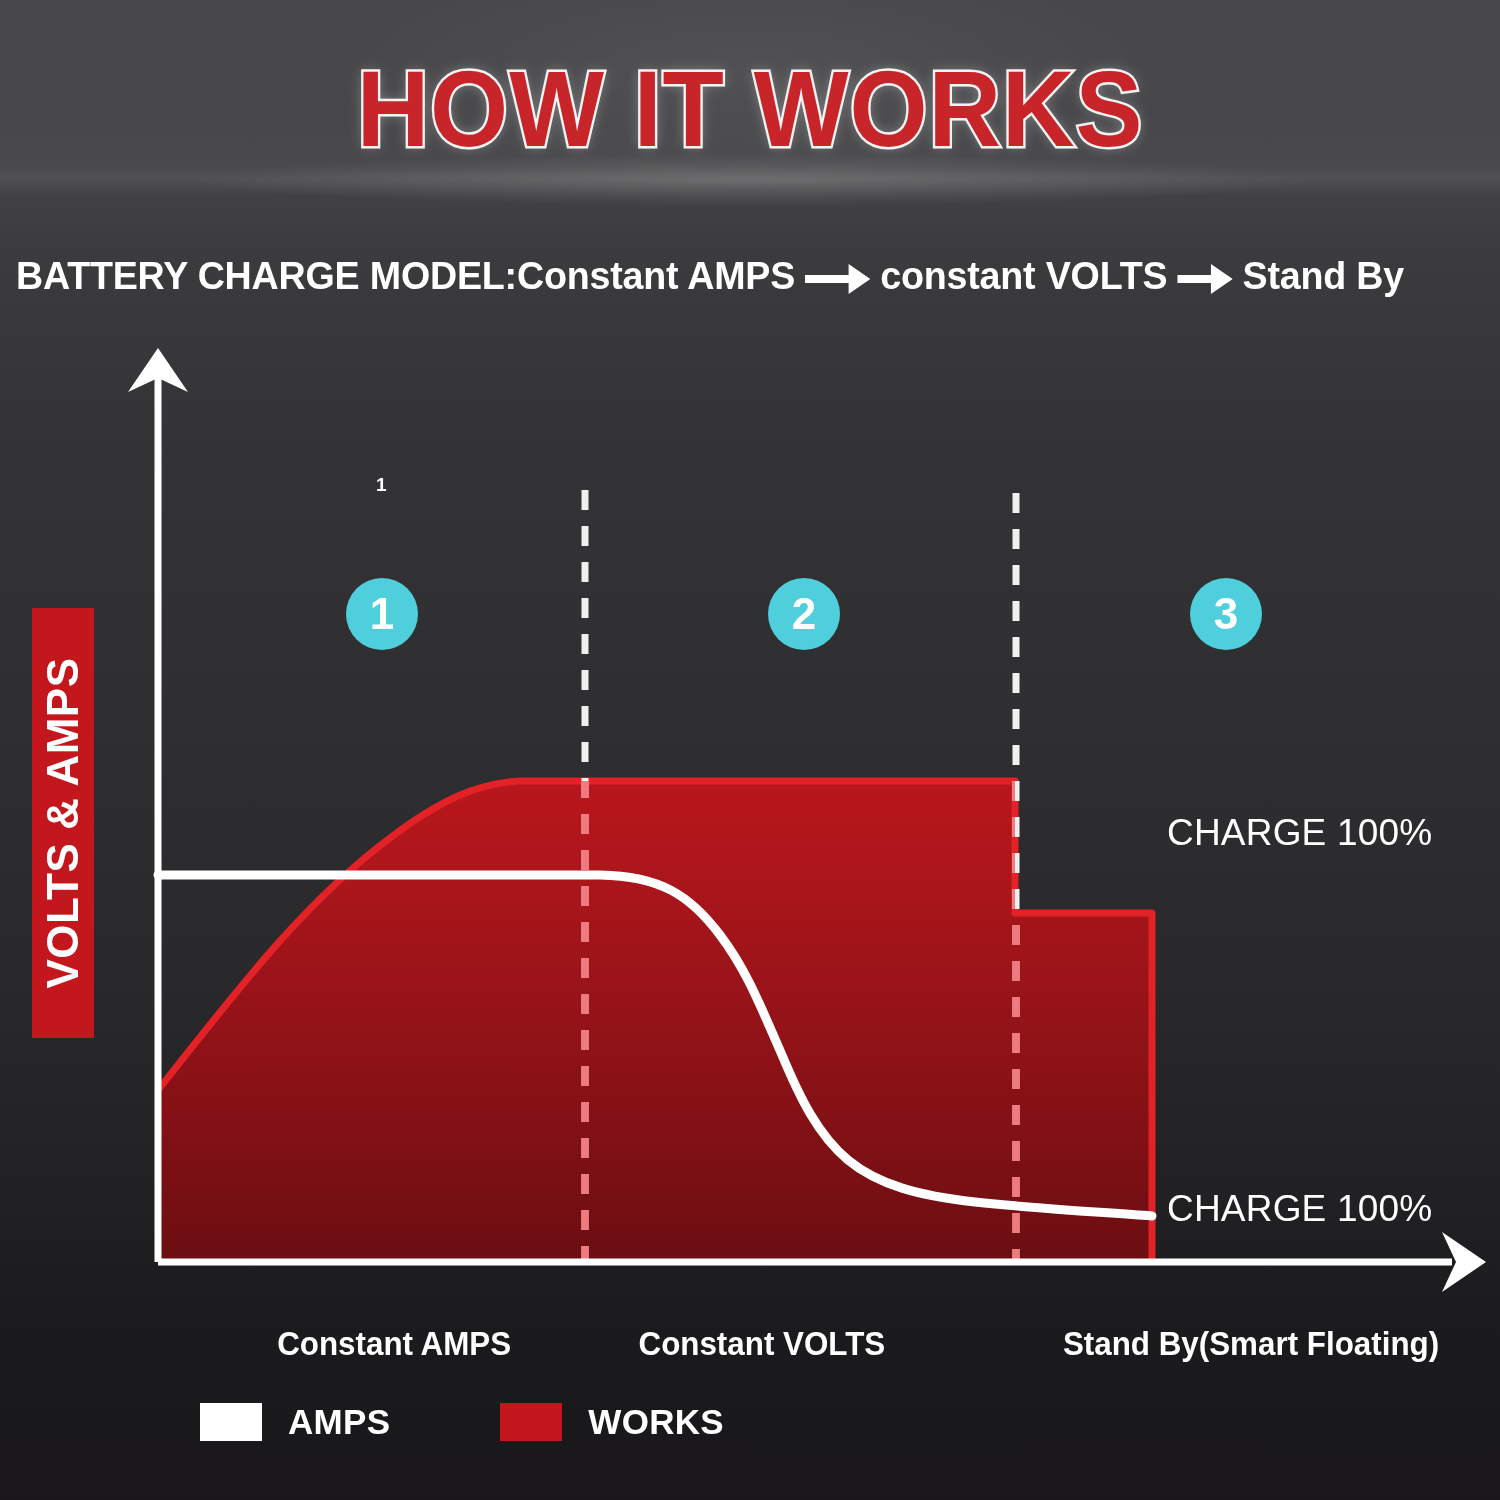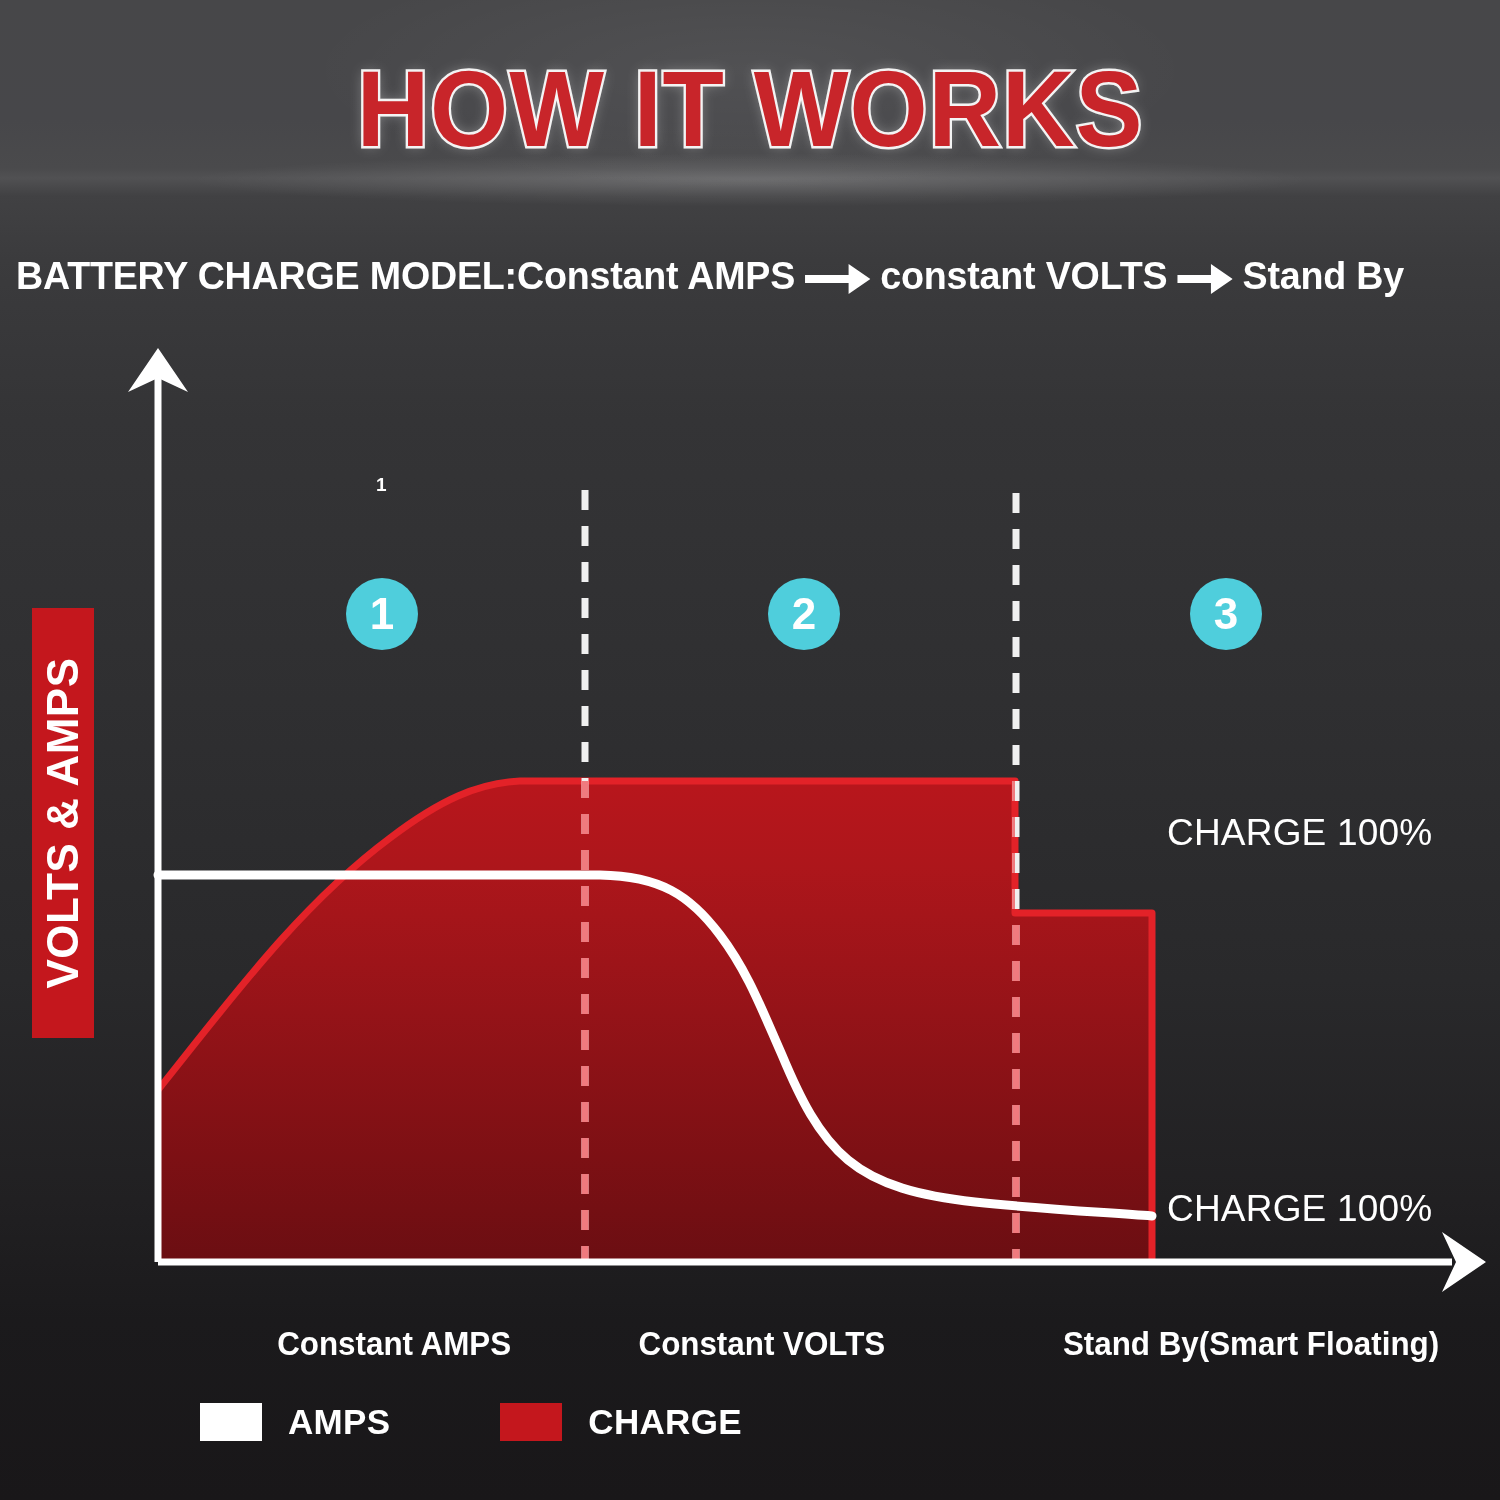--- a/index.html
+++ b/index.html
@@ -280,17 +280,17 @@
   <div class="phase-label phase-2">Constant VOLTS</div>
   <div class="phase-label phase-3">Stand By(Smart Floating)</div>
 
   <div class="legend">
     <div class="legend-item">
       <span class="swatch swatch-amps"></span>
       <span class="legend-text">AMPS</span>
     </div>
     <div class="legend-item">
       <span class="swatch swatch-volts"></span>
-      <span class="legend-text">CHARGE</span>
+      <span class="legend-text">WORKS</span>
     </div>
   </div>
 
 </div>
 
 </body></html>

